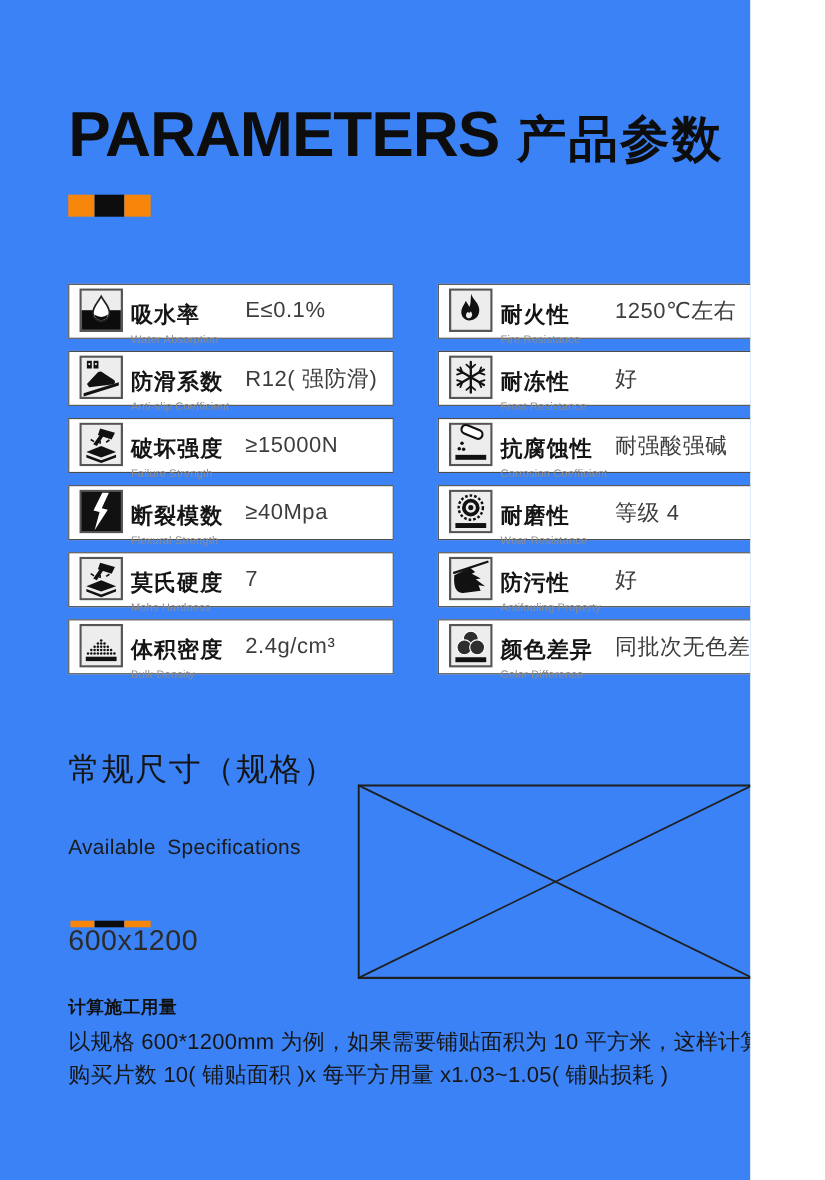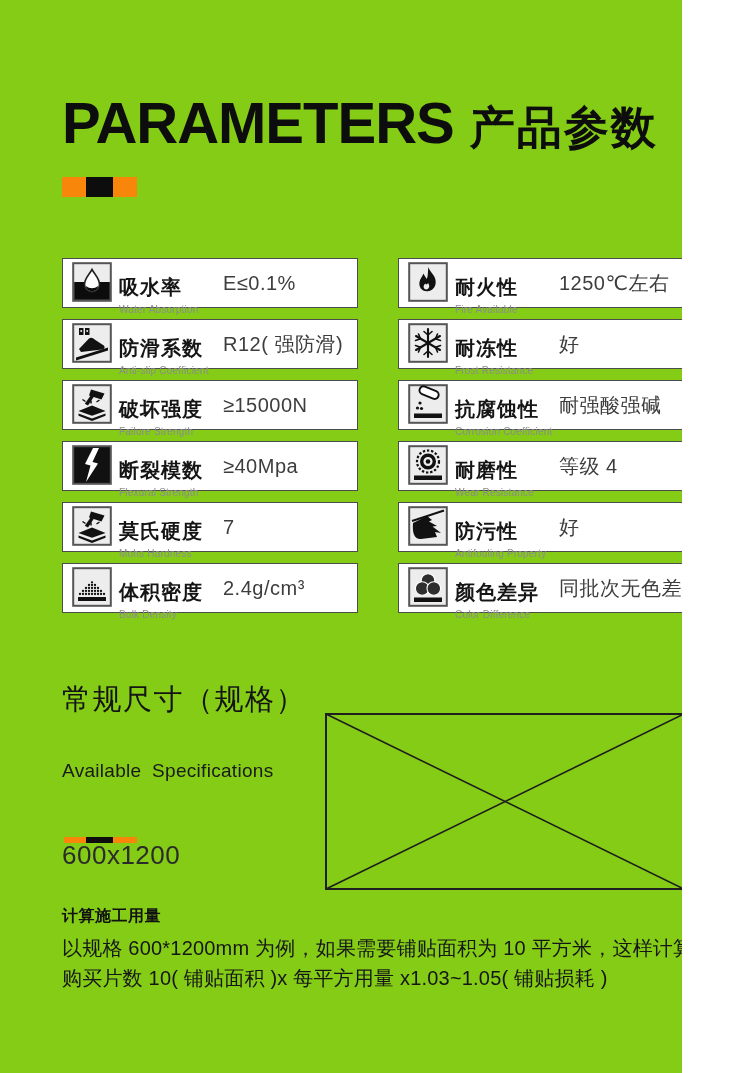--- a/index.html
+++ b/index.html
@@ -1,18 +1,18 @@
 <!DOCTYPE html>
 <html style="--orange: #F8860B;"><head>
 <meta charset="utf-8">
 <style>
   * { margin:0; padding:0; box-sizing:border-box; }
   html,body { background:#fff; }
   body { font-family:"Liberation Sans","DejaVu Sans",sans-serif; }
-  .page { position:relative; width:682px; height:1073px; background:#84cc16; overflow:hidden; }
+  .page { position:relative; width:682px; height:1073px; background:#3b82f6; overflow:hidden; }
 
   
   .title { position:absolute; left:62px; top:94px; display:flex; align-items:baseline; gap:16px; color:#0d0d0d; }
   .title-en { font-size:58px; font-weight:700; letter-spacing:-1px; line-height:1; }
   .title-zh { font-size:45px; font-weight:700; line-height:1; letter-spacing:2px; }
 
   
   .accent-bar { position:absolute; display:flex; }
   .accent-bar.top { left:62px; top:177px; height:20px; }
   .accent-bar.small { left:64px; top:837px; height:6px; }
@@ -183,21 +183,21 @@
       <div class="param-box">
         <span class="p-icon">
           <svg viewBox="0 0 40 40">
             <rect x="1.2" y="1.2" width="37.6" height="37.6" fill="#ededed" stroke="#555" stroke-width="2"></rect>
             <path d="M20.5 5 C21.5 10 26.5 12.5 27.5 18 C28.5 23.5 25.5 28 21 29 C14.5 30.5 10.5 25.5 11.5 20 C12.2 16.5 14.5 14.5 15.5 11.5 C16.5 14 18 15 18.5 17 C20.5 14.5 19.5 9.5 20.5 5 Z" fill="#111"></path>
             <path d="M20 21 C21.5 23 21.8 25 20.3 26.5 C18.8 28 16.5 27.5 15.8 25.8 C15.2 24.2 16.2 22.5 17.3 21.5 C17.8 22.5 18.8 23 20 21 Z" fill="#ededed"></path>
           </svg>
         </span>
         <span class="p-labels">
           <span class="p-zh">耐火性</span>
-          <span class="p-en">Fire Available</span>
+          <span class="p-en">Fire Resistance</span>
         </span>
         <span class="p-value">1250℃左右</span>
       </div>
       <div class="param-box">
         <span class="p-icon">
           <svg viewBox="0 0 40 40">
             <rect x="1.2" y="1.2" width="37.6" height="37.6" fill="#ededed" stroke="#555" stroke-width="2"></rect>
             <g stroke="#111" stroke-width="2.1" stroke-linecap="round" fill="none">
               <line x1="20" y1="6" x2="20" y2="34"></line>
               <line x1="8" y1="13" x2="32" y2="27"></line>

